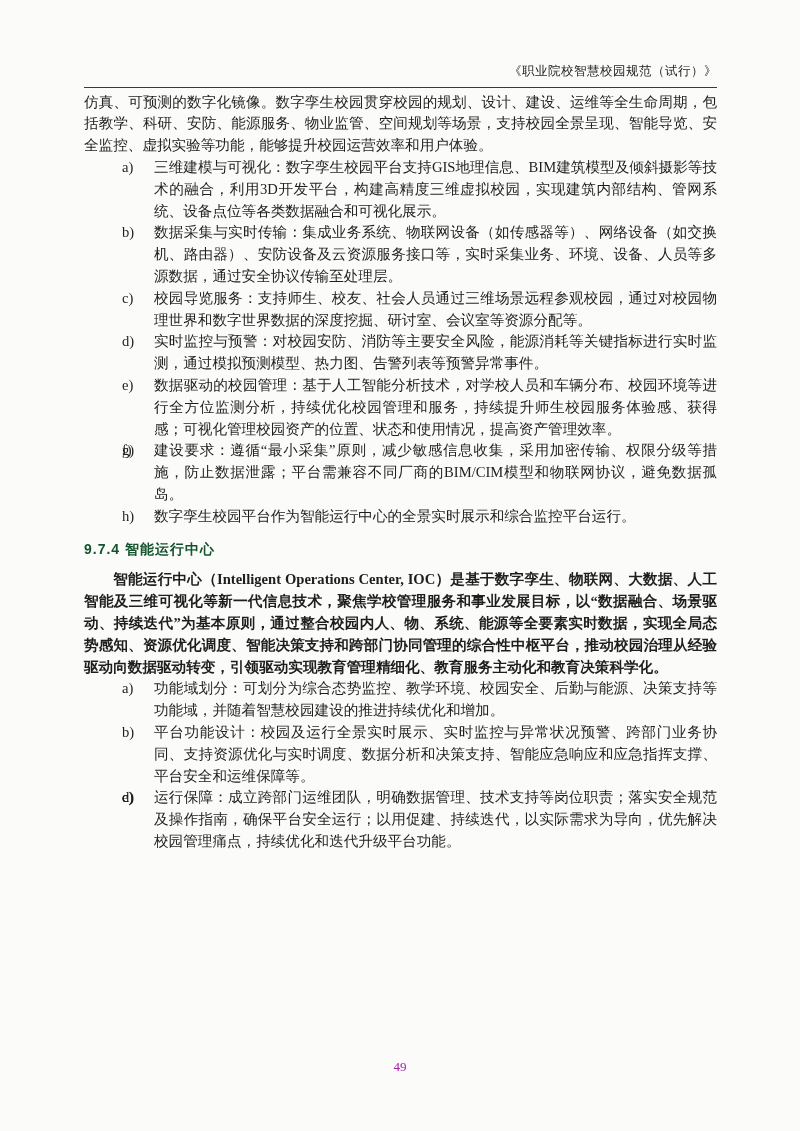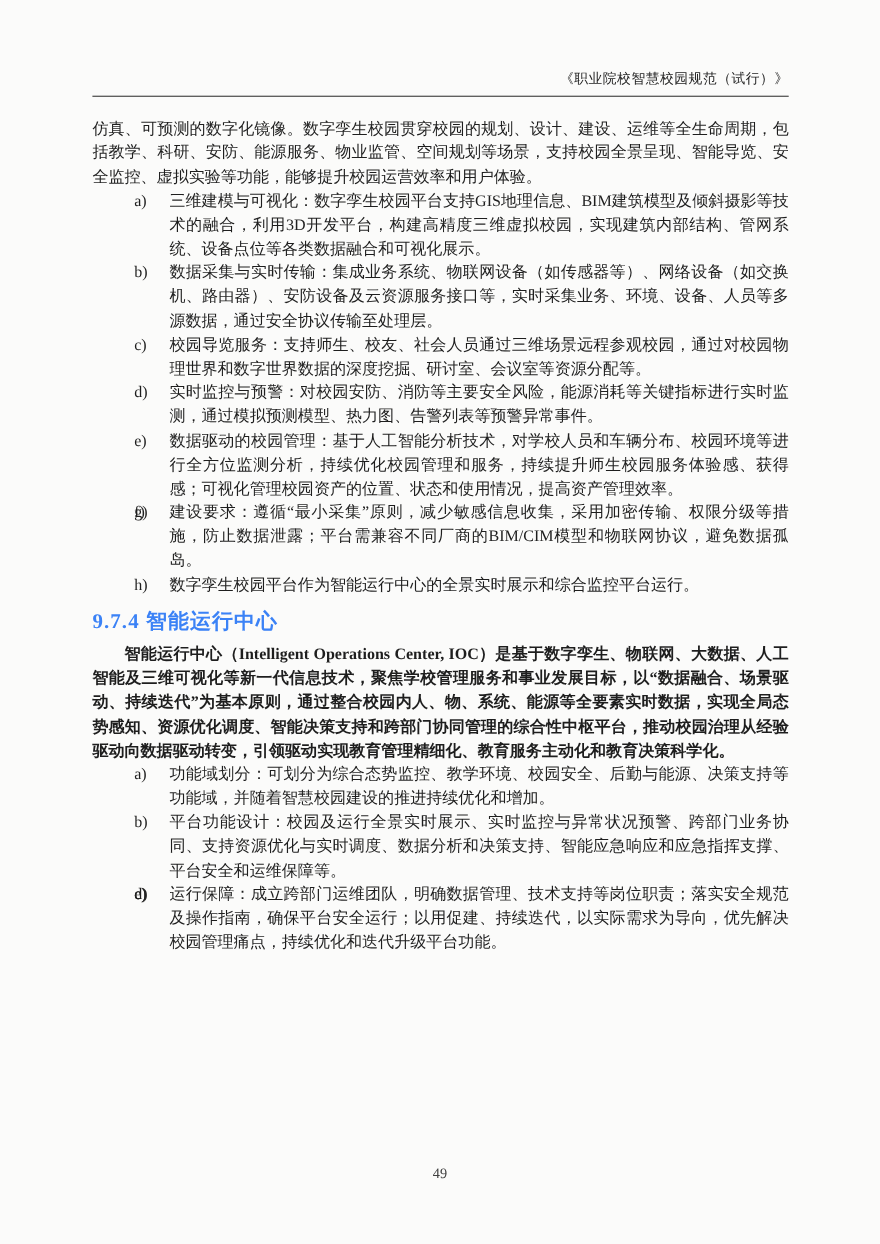--- a/index.html
+++ b/index.html
@@ -29,21 +29,21 @@
     padding-bottom: 7px;
   }
   .header-title {
     text-align: right;
     font-size: 12.5px;
     line-height: 1.25;
     color: #222;
     letter-spacing: 0.5px;
   }
   .body-text {
-    margin-top: 20px;
+    margin-top: 4px;
     font-size: 14.6px;
     line-height: 21.8px;
     text-align: justify;
   }
   p.para {
     margin: 0;
   }
   p.para.indent {
     text-indent: 2em;
     font-weight: bold;
@@ -58,34 +58,34 @@
     padding-left: 70px;
     text-align: justify;
   }
   ol.item-list .li-label {
     position: absolute;
     left: 38px;
     top: 0;
   }
   h3.section-heading {
     margin: 11px 0 9px 0;
-    font-family: Liberation Serif, serif;
-    font-size: 19px;
+    font-family: Liberation Sans, sans-serif;
+    font-size: 14px;
     font-weight: bold;
-    color: #3b82f6;
+    color: #14532d;
     letter-spacing: 1px;
   }
   .footer {
     position: absolute;
     left: 0;
     right: 0;
     bottom: 56px;
     text-align: center;
     font-size: 13px;
-    color: #404040;
+    color: #a21caf;
   }
 </style>
 </head>
 <body>
 
 <div class="page">
   <div class="content-col">
 
     <div class="header">
       <div class="header-title">《职业院校智慧校园规范（试行）》</div>

